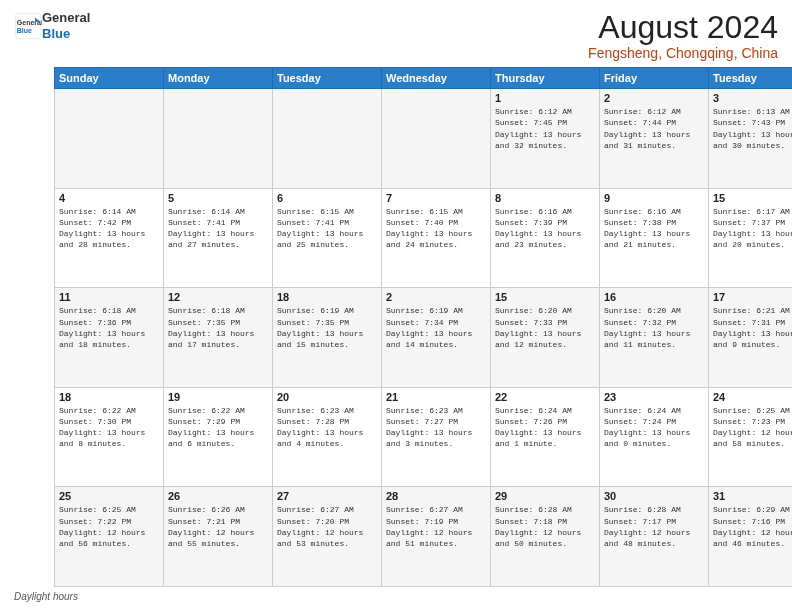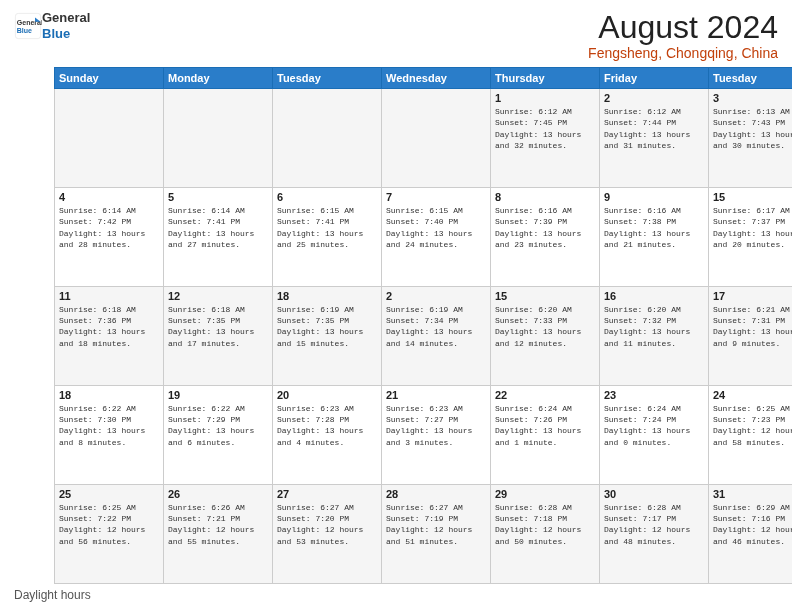--- a/index.html
+++ b/index.html
@@ -92,23 +92,24 @@
       font-size: 8px;
       color: #333;
       line-height: 1.4;
       font-family: Liberation Mono, monospace;
     }
     .empty-cell {
       background-color: #f5f5f5;
     }
     .footer {
       margin-top: 4px;
-      font-size: 12px;
+      font-size: 10px;
       color: #555;
       text-align: left;
+      font-style: italic;
     }
   </style>
 </head>
 <body>
 
 <div class="page">
   <div class="top-section">
     <div class="logo">
       <svg class="logo-icon" viewBox="0 0 40 40">
         <rect x="2" y="2" width="36" height="36" rx="4" fill="#fff" stroke="#ccc" stroke-width="0.5"></rect>

